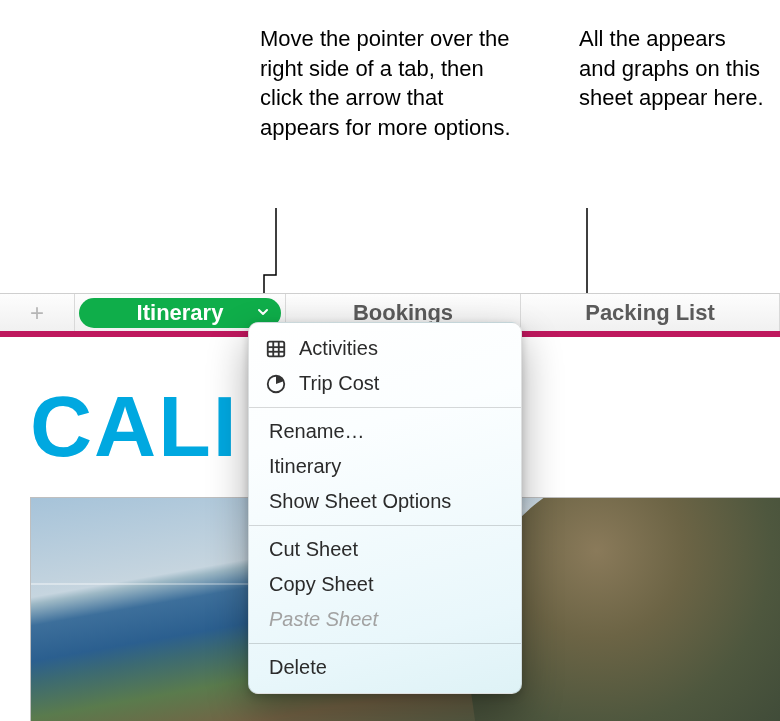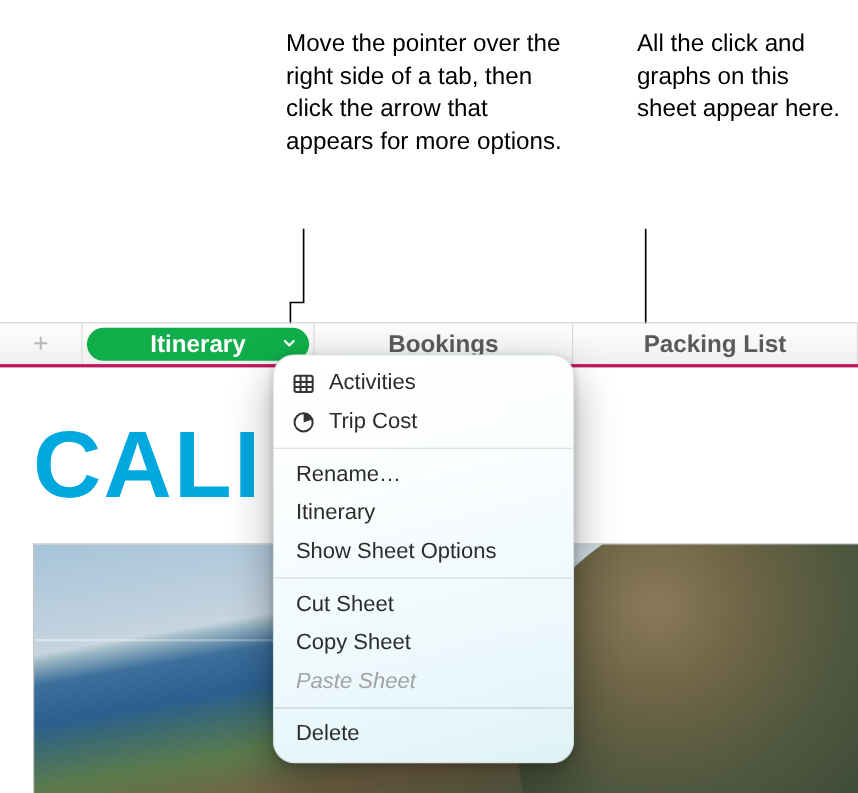--- a/index.html
+++ b/index.html
@@ -85,21 +85,21 @@
     font-size: 14px;
   }
   
   .canvas {
     position: absolute;
     left: 0;
     top: 331px;
     width: 780px;
     bottom: 0;
     background: #ffffff;
-    border-top: 3px solid #be185d;
+    border-top: 6px solid #be185d;
   }
   .big-title {
     position: absolute;
     left: 30px;
     top: 40px;
     font-family: Impact, "Arial Black", sans-serif;
     font-size: 86px;
     letter-spacing: 2px;
     color: #00a8e0;
     font-weight: 900;
@@ -137,21 +137,21 @@
     transform: rotate(-8deg);
   }
   
   .menu {
     position: absolute;
     left: 248px;
     top: 322px;
     width: 272px;
     background: linear-gradient(165deg, #ffffff 0%, #fbfeff 30%, #e9f7fb 80%, #def2f6 100%);
     border: 1px solid rgba(0,0,0,0.12);
-    border-radius: 20px;
+    border-radius: 10px;
     box-shadow: 0 18px 40px rgba(0,0,0,0.32), 0 3px 8px rgba(0,0,0,0.18);
     padding: 8px 0;
     font-size: 20px;
     color: #2b2b2b;
   }
   .menu .row {
     display: flex;
     align-items: center;
     padding: 6px 20px 6px 16px;
     gap: 12px;
@@ -171,21 +171,21 @@
     justify-content: center;
     flex-shrink: 0;
   }
   .menu .ic svg { width: 22px; height: 22px; }
 </style>
 </head>
 <body>
 
 <div class="callout" style="left:260px; top:24px; width:268px;">Move the pointer over the right side of a tab, then click the arrow that appears for more options.</div>
 
-<div class="callout" style="left:579px; top:24px; width:186px;">All the click and graphs on this sheet appear here.</div>
+<div class="callout" style="left:579px; top:24px; width:186px;">All the appears and graphs on this sheet appear here.</div>
 
 <svg class="connector" style="left:0; top:0;" width="780" height="721">
 
   <path d="M 276 208 L 276 275 L 264 275 L 264 300" stroke="#000" stroke-width="1.5" fill="none"></path>
 
   <path d="M 587 208 L 587 395 L 530 395" stroke="#000" stroke-width="1.5" fill="none"></path>
 </svg>
 
 <div class="tabbar">
   <div class="add-cell">

